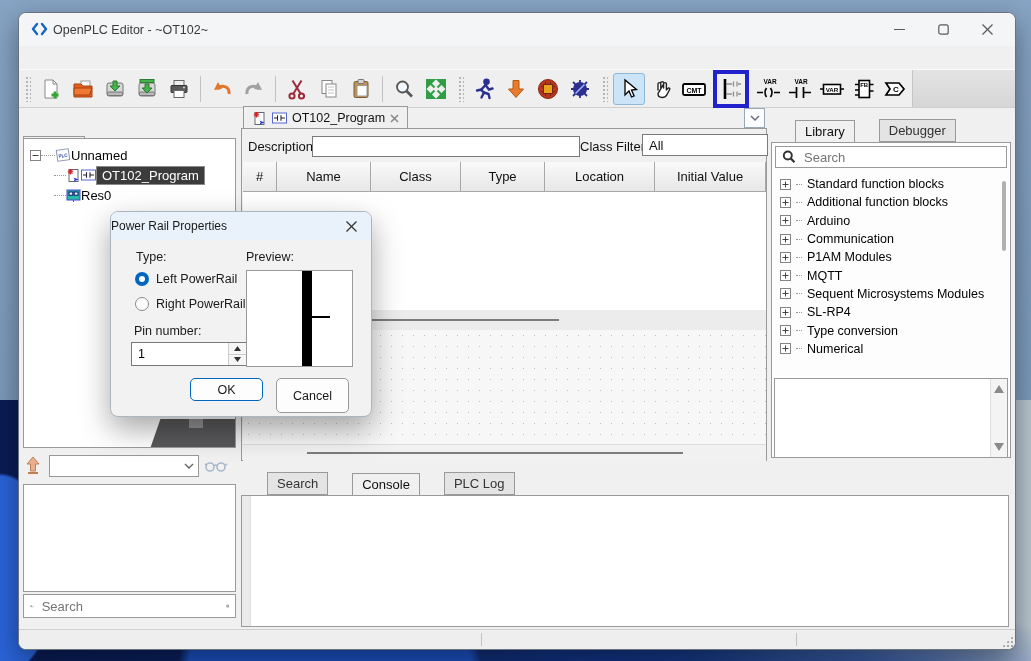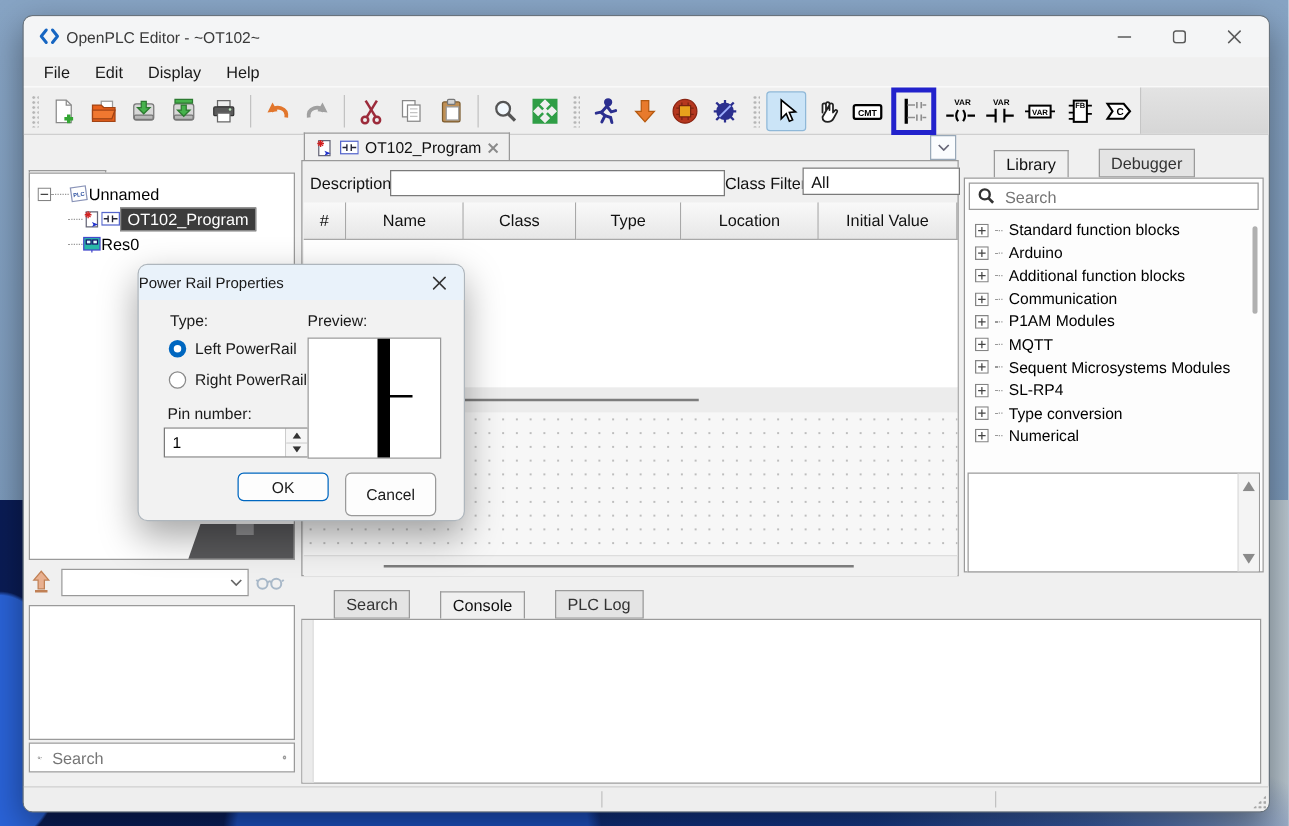--- a/index.html
+++ b/index.html
@@ -81,26 +81,20 @@
             <svg width="11" height="11" viewBox="0 0 11 11">
               <g stroke="#5a5a5a" stroke-width="1.2">
                 <line x1="0.5" y1="0.5" x2="10.5" y2="10.5"></line>
                 <line x1="10.5" y1="0.5" x2="0.5" y2="10.5"></line>
               </g>
             </svg>
           </div>
       </div>
     </div>
 
-    <div class="menubar">
-      <span class="menu-item">File</span>
-      <span class="menu-item">Edit</span>
-      <span class="menu-item">Display</span>
-      <span class="menu-item">Help</span>
-    </div>
 
     <div class="toolbar">
       <div class="grip"></div>
       <div class="tb">
           <svg width="22" height="22" viewBox="0 0 22 22">
             <path d="M5 2h8l4 4v14H5z" fill="#fff" stroke="#8a8a8a"></path>
             <path d="M13 2v4h4" fill="none" stroke="#8a8a8a"></path>
             <g stroke="#33a633" stroke-width="2.8">
               <line x1="15" y1="13.5" x2="15" y2="20.5"></line>
               <line x1="11.5" y1="17" x2="18.5" y2="17"></line>
@@ -535,30 +529,30 @@
               <span class="dots"></span>
               <span>Standard function blocks</span>
             </div>
           <div class="librow">
               <svg class="exp" viewBox="0 0 11 11">
                 <rect x="0.5" y="0.5" width="10" height="10" fill="#fff" stroke="#848484"></rect>
                 <line x1="2.5" y1="5.5" x2="8.5" y2="5.5" stroke="#444"></line>
                 <line x1="5.5" y1="2.5" x2="5.5" y2="8.5" stroke="#444"></line>
               </svg>
               <span class="dots"></span>
+              <span>Additional function blocks</span>
+            </div>
+          <div class="librow">
+              <svg class="exp" viewBox="0 0 11 11">
+                <rect x="0.5" y="0.5" width="10" height="10" fill="#fff" stroke="#848484"></rect>
+                <line x1="2.5" y1="5.5" x2="8.5" y2="5.5" stroke="#444"></line>
+                <line x1="5.5" y1="2.5" x2="5.5" y2="8.5" stroke="#444"></line>
+              </svg>
+              <span class="dots"></span>
               <span>Arduino</span>
-            </div>
-          <div class="librow">
-              <svg class="exp" viewBox="0 0 11 11">
-                <rect x="0.5" y="0.5" width="10" height="10" fill="#fff" stroke="#848484"></rect>
-                <line x1="2.5" y1="5.5" x2="8.5" y2="5.5" stroke="#444"></line>
-                <line x1="5.5" y1="2.5" x2="5.5" y2="8.5" stroke="#444"></line>
-              </svg>
-              <span class="dots"></span>
-              <span>Additional function blocks</span>
             </div>
           <div class="librow">
               <svg class="exp" viewBox="0 0 11 11">
                 <rect x="0.5" y="0.5" width="10" height="10" fill="#fff" stroke="#848484"></rect>
                 <line x1="2.5" y1="5.5" x2="8.5" y2="5.5" stroke="#444"></line>
                 <line x1="5.5" y1="2.5" x2="5.5" y2="8.5" stroke="#444"></line>
               </svg>
               <span class="dots"></span>
               <span>Communication</span>
             </div>

